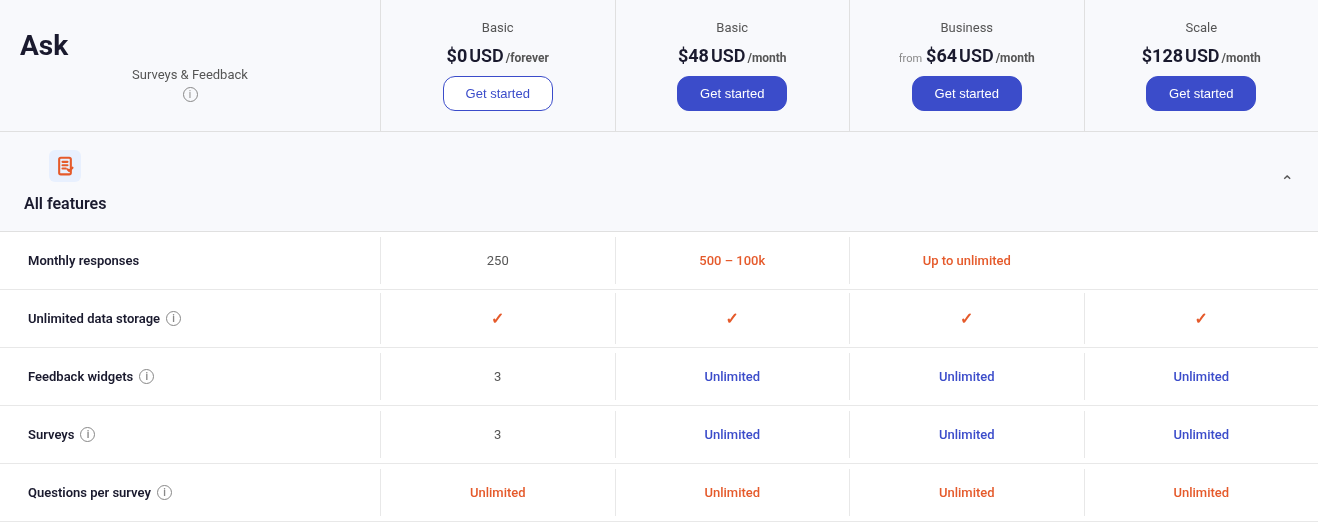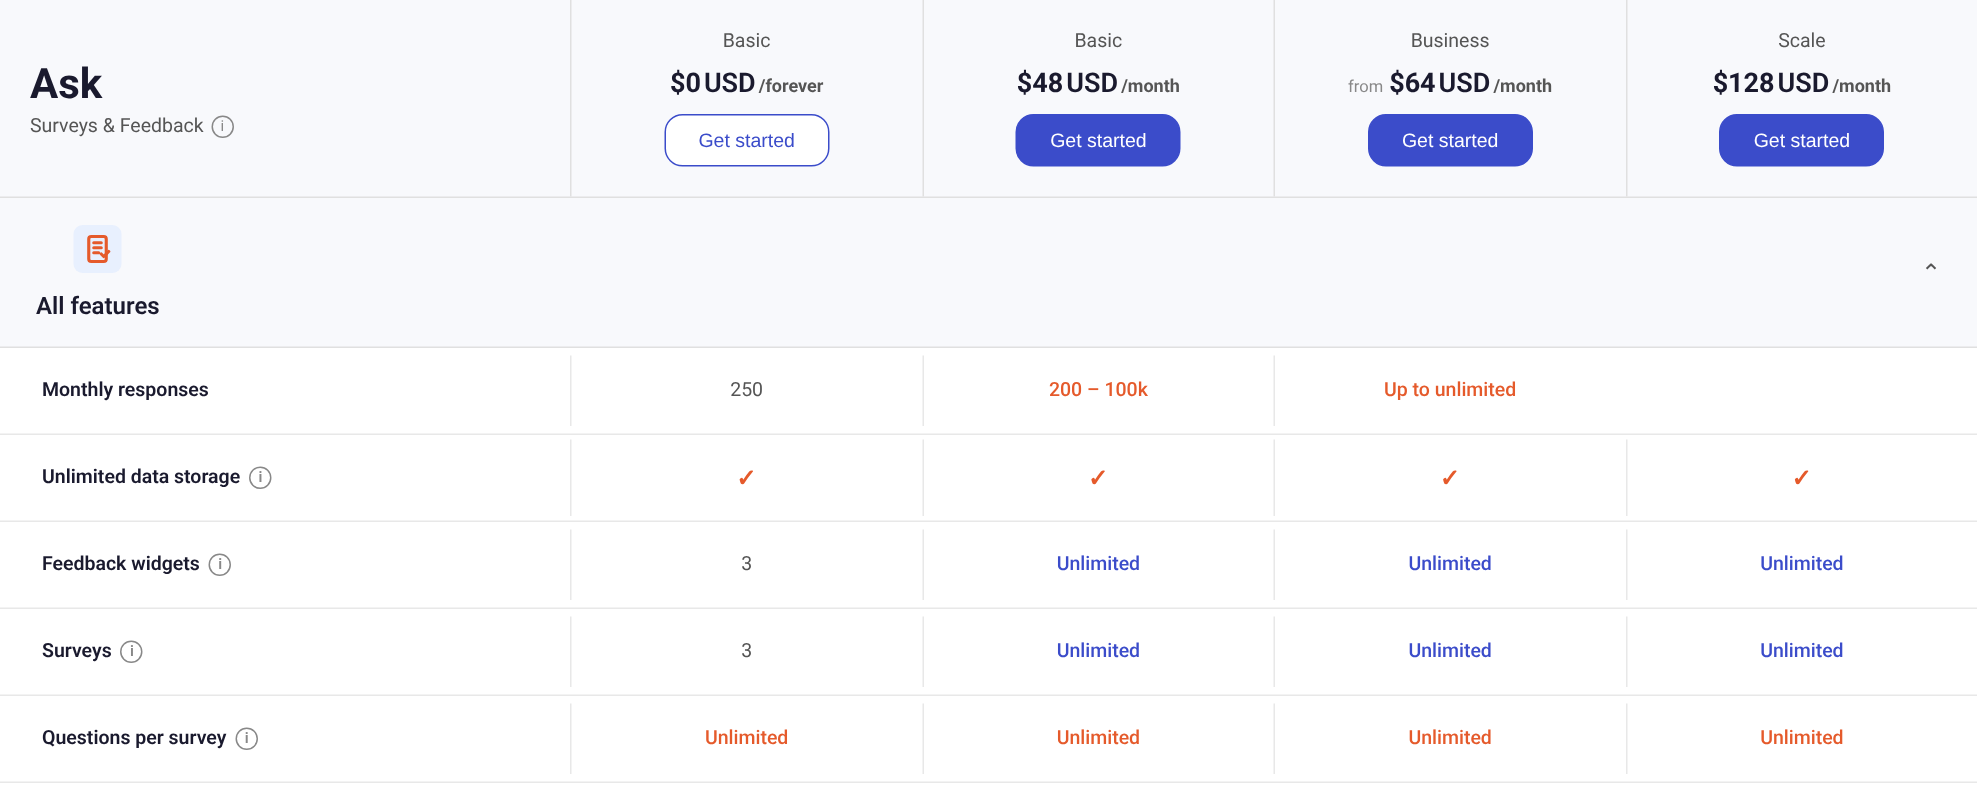--- a/index.html
+++ b/index.html
@@ -37,20 +37,21 @@
       line-height: 1.2;
     }
 
     .product-subtitle {
       font-size: 13px;
       color: #555;
       margin-top: 4px;
       display: flex;
       align-items: center;
       gap: 5px;
+      flex-direction: column;
     }
 
     .info-icon {
       width: 15px;
       height: 15px;
       border-radius: 50%;
       border: 1px solid #888;
       display: inline-flex;
       align-items: center;
       justify-content: center;
@@ -284,21 +285,21 @@
         </div>
         <span class="features-title">All features</span>
       </div>
       <span class="chevron-icon">⌃</span>
     </div>
 
     <div id="feature-rows">
         <div class="feature-row">
           <div class="feature-label">Monthly responses</div>
           <div class="feature-value"><span class="value-plain">250</span></div>
-          <div class="feature-value"><span class="value-orange">200 – 100k</span></div>
+          <div class="feature-value"><span class="value-orange">500 – 100k</span></div>
           <div class="feature-value"><span class="value-orange">Up to unlimited</span></div>
         </div>
         <div class="feature-row">
           <div class="feature-label">Unlimited data storage<span class="info-icon">i</span></div>
           <div class="feature-value"><span class="check-mark">✓</span></div>
           <div class="feature-value"><span class="check-mark">✓</span></div>
           <div class="feature-value"><span class="check-mark">✓</span></div>
           <div class="feature-value"><span class="check-mark">✓</span></div>
         </div>
         <div class="feature-row">

